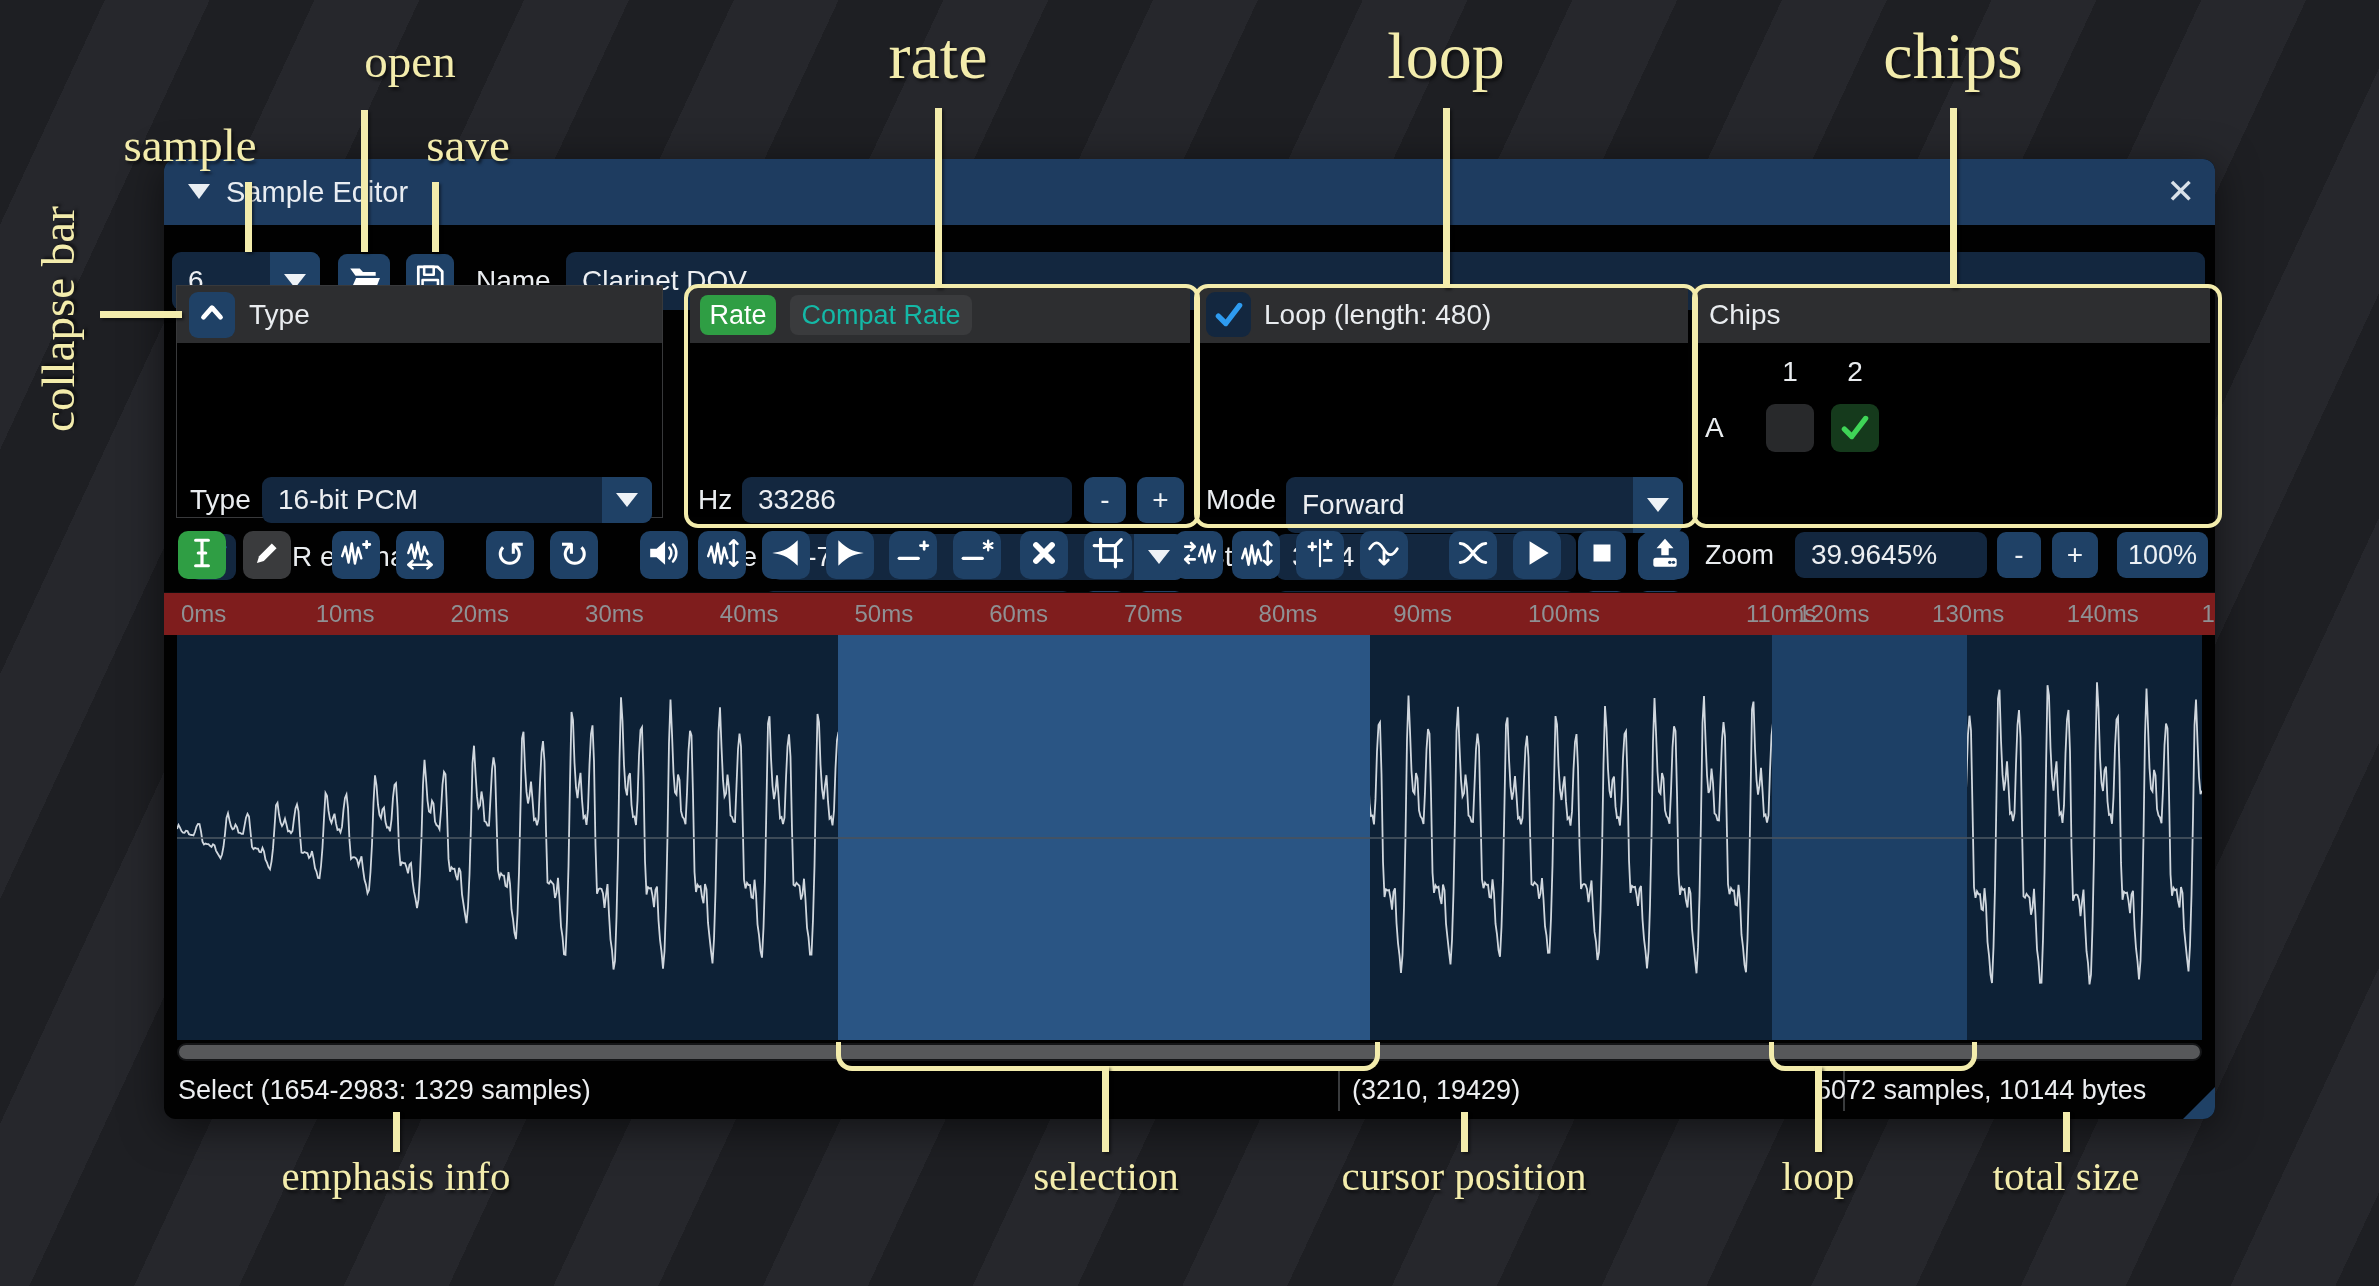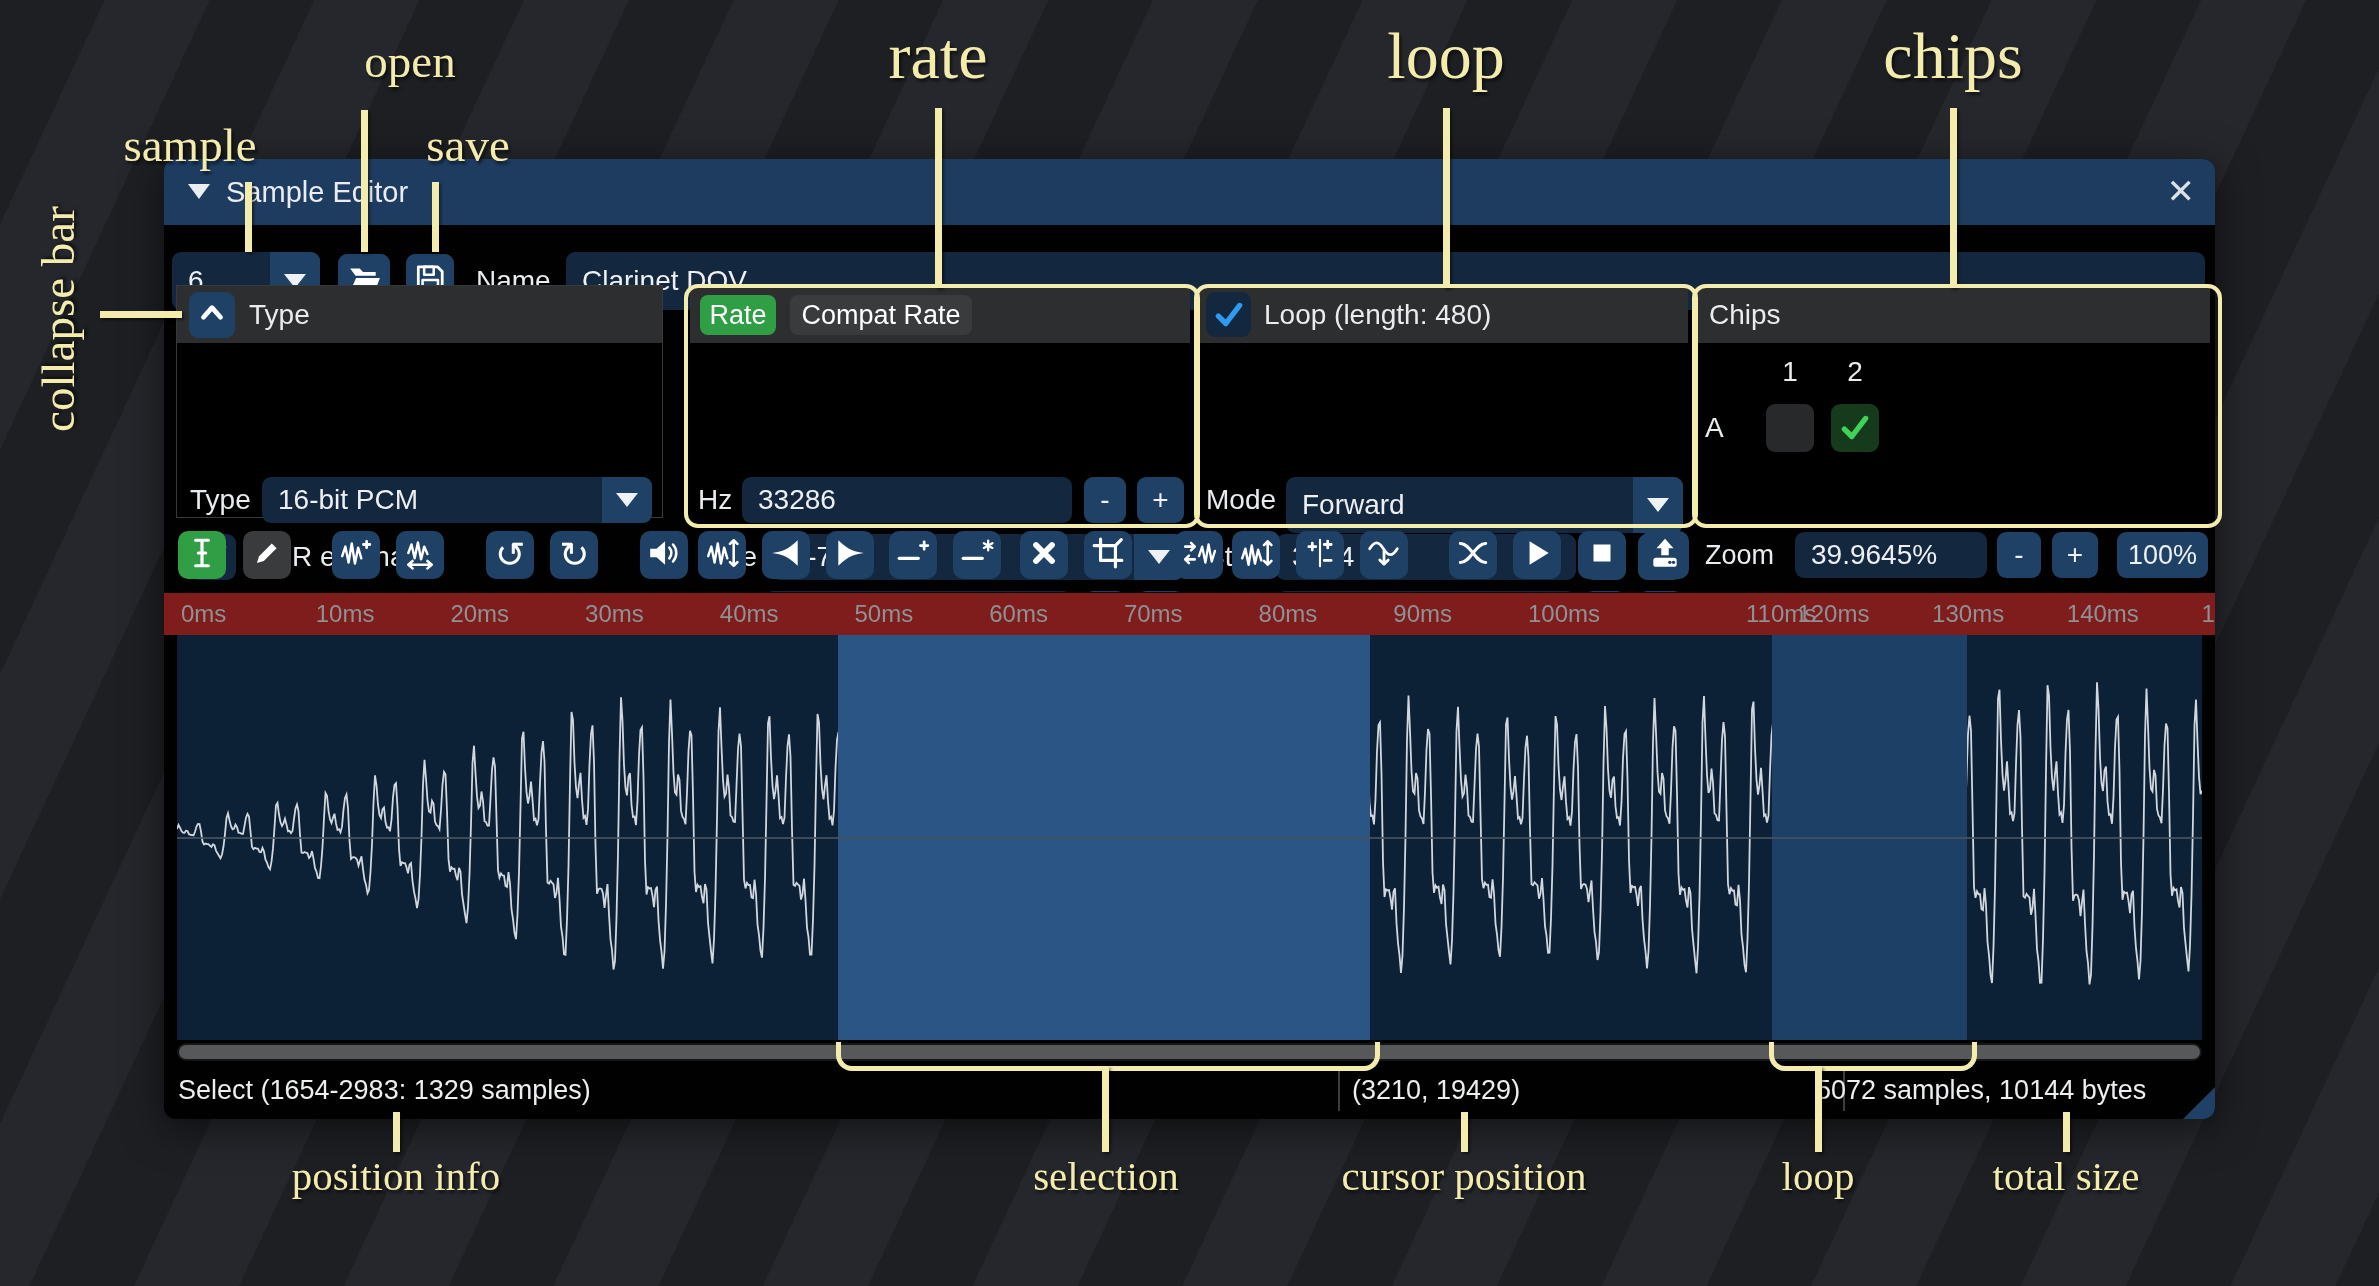--- a/index.html
+++ b/index.html
@@ -40,21 +40,21 @@
   #panel-chips{left:1531px;width:515px;}
   #collapse-btn{left:12px;top:6px;width:46px;height:46px;}
   .ptitle{position:absolute;top:0;height:57px;display:flex;align-items:center;font-size:28px;color:#e9ecef;}
   .checkbox{position:absolute;background:#13273f;border-radius:9px;display:flex;align-items:center;justify-content:center;}
   .chip{position:absolute;width:48px;height:48px;border-radius:9px;display:flex;align-items:center;justify-content:center;}
   .chip.off{background:#28292b;}
   .chip.on{background:#153a1c;}
   #rate-btn{position:absolute;left:10px;top:9px;width:76px;height:40px;background:#2f9e44;border-radius:8px;
             display:flex;align-items:center;justify-content:center;font-size:27px;color:#fff;}
   #compat-tab{position:absolute;left:100px;top:9px;width:182px;height:40px;background:#3a3b3d;border-radius:8px;
-            display:flex;align-items:center;justify-content:center;font-size:27px;color:#ffffff;}
+            display:flex;align-items:center;justify-content:center;font-size:27px;color:#14b8a6;}
   .prow1{top:191px;} .prow2{top:248px;} .prow3{top:305px;}
   .caret{display:inline-block;width:2px;height:30px;background:#fff;margin-left:2px;}
   
   .tbtn{position:absolute;top:372px;width:48px;height:48px;border-radius:10px;background:#1f4166;
         display:flex;align-items:center;justify-content:center;}
   .tbtn.green{background:#2f9e44;} .tbtn.gray{background:#3a3b3d;}
   .uglyph{font-size:36px;color:#fff;line-height:34px;font-family:"DejaVu Sans",sans-serif;}
   #zoom-label{position:absolute;left:1541px;top:372px;height:48px;display:flex;align-items:center;font-size:27px;color:#e9ecef;}
   #zoom-field{left:1631px;top:373px;width:192px;height:46px;}
   #zoom-minus{left:1833px;top:373px;width:44px;height:46px;}
@@ -427,19 +427,19 @@
 
     <div class="bracket" style="left:836px;top:1042px;width:534px;height:24px;"></div>
     <div class="bracket" style="left:1769px;top:1042px;width:198px;height:24px;"></div>
     <div class="vline" style="left:1102px;top:1066px;height:86px;"></div>
     <div class="vline" style="left:1815px;top:1066px;height:86px;"></div>
 
     <div class="vline" style="left:393px;top:1112px;height:40px;"></div>
     <div class="vline" style="left:1461px;top:1112px;height:40px;"></div>
     <div class="vline" style="left:2063px;top:1112px;height:40px;"></div>
 
-    <div class="ann bot" style="left:396px;top:1152px;">position info</div>
+    <div class="ann bot" style="left:396px;top:1152px;">emphasis info</div>
     <div class="ann bot" style="left:1106px;top:1152px;">selection</div>
     <div class="ann bot" style="left:1464px;top:1152px;">cursor position</div>
     <div class="ann bot" style="left:1818px;top:1152px;">loop</div>
     <div class="ann bot" style="left:2066px;top:1152px;">total size</div>
   </div>
 </div>
 
 </body></html>

